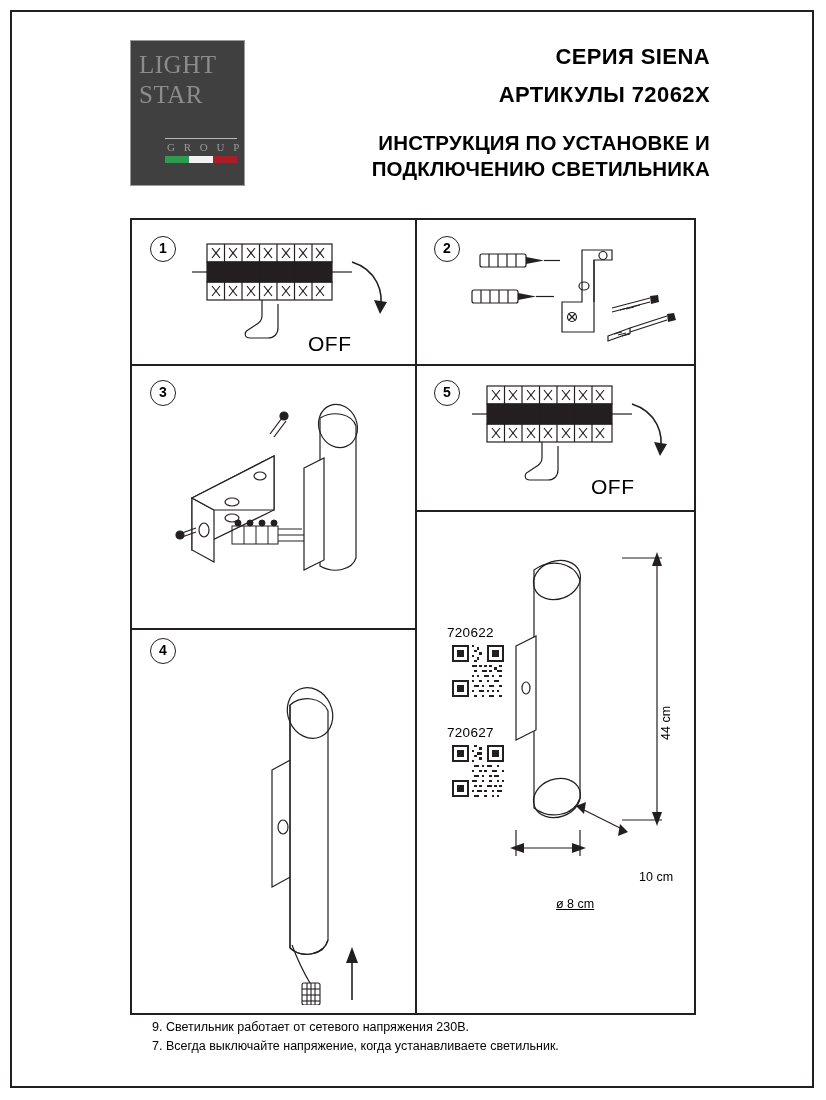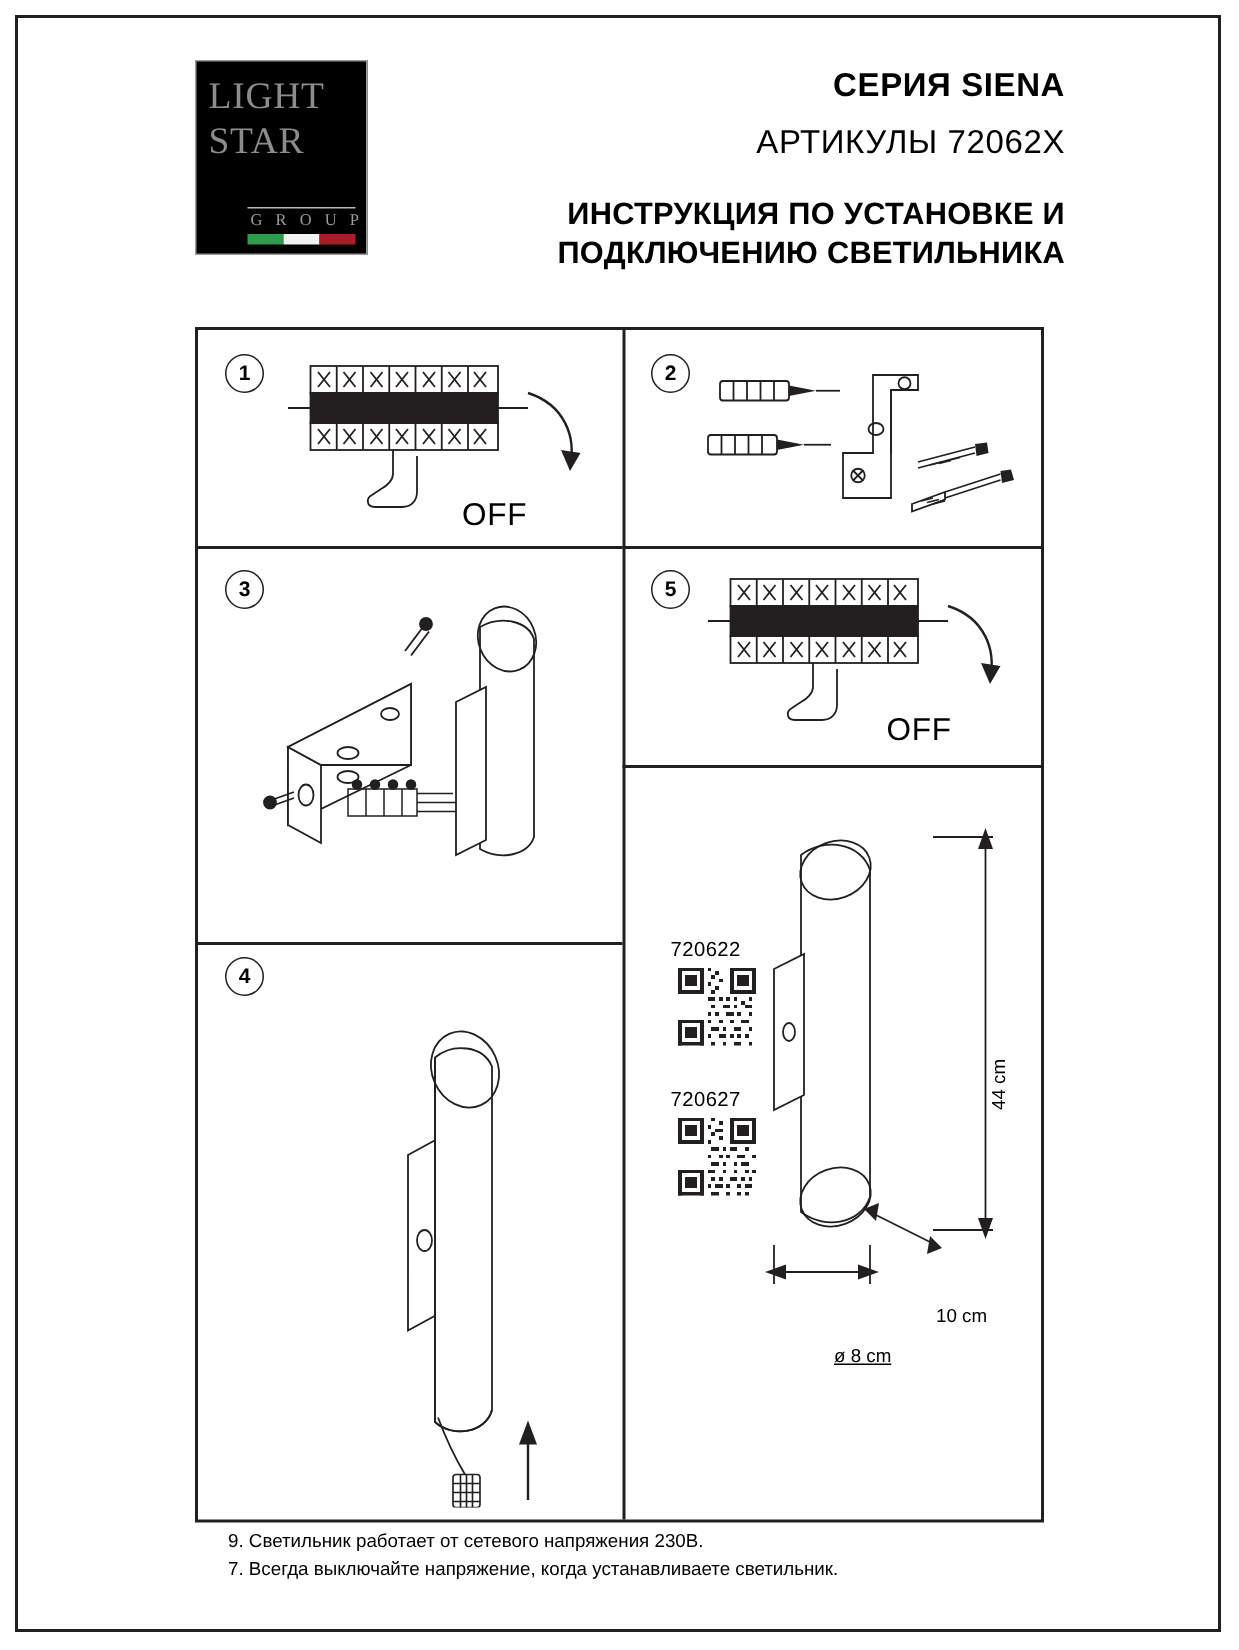--- a/index.html
+++ b/index.html
@@ -35,24 +35,24 @@
     left: 130px;
     top: 40px;
     width: 580px;
     height: 140px;
   }
   .logo-box {
     position: absolute;
     left: 0;
     top: 0;
     width: 115px;
-    height: 130px;
+    height: 146px;
     border: 1px solid #9a9a9a;
     box-sizing: border-box;
-    background: #000000;
+    background: #404040;
     overflow: hidden;
   }
   .logo-text {
     position: absolute;
     left: 8px;
     top: 9px;
     font-family: "Liberation Serif", serif;
     font-size: 25px;
     color: #8c8c8c;
     letter-spacing: 0.5px;
@@ -96,21 +96,21 @@
     text-align: right;
   }
   .head-line1 {
     font-size: 22px;
     font-weight: bold;
     letter-spacing: 0.4px;
     margin-top: 4px;
   }
   .head-line2 {
     font-size: 22px;
-    font-weight: normal;
+    font-weight: bold;
     letter-spacing: 0.4px;
     margin-top: 12px;
   }
   .head-line3 {
     font-size: 20.5px;
     font-weight: bold;
     letter-spacing: 0.2px;
     margin-top: 22px;
     line-height: 26px;
   }
@@ -492,21 +492,21 @@
       <g stroke="#231f20" stroke-width="1.2" fill="none">
         <line x1="44" y1="318" x2="108" y2="318"></line>
         <line x1="44" y1="300" x2="44" y2="326"></line>
         <line x1="108" y1="300" x2="108" y2="326"></line>
       </g>
       <path d="M38 318 L52 313 L52 323 Z" fill="#231f20"></path>
       <path d="M114 318 L100 313 L100 323 Z" fill="#231f20"></path>
     </svg>
 
     <div class="dim-vert" style="left:527px; top:520px;">44 cm</div>
-    <div class="dim-label" style="left:492px; top:650px;">10 cm</div>
+    <div class="dim-label" style="left:507px; top:650px;">10 cm</div>
     <div class="dim-label" style="left:424px; top:677px;text-decoration:underline;">ø 8 cm</div>
 
     <div class="code-label" style="left:315px; top:405px;">720622</div>
     <svg class="qr" style="left:320px; top:425px;" viewBox="0 0 21 21" shape-rendering="crispEdges">
       <rect width="21" height="21" fill="#ffffff"></rect>
       <g fill="#231f20">
         <rect x="0" y="0" width="7" height="1"></rect>
           <rect x="0" y="6" width="7" height="1"></rect>
         <rect x="0" y="0" width="1" height="7"></rect>
           <rect x="6" y="0" width="1" height="7"></rect>

